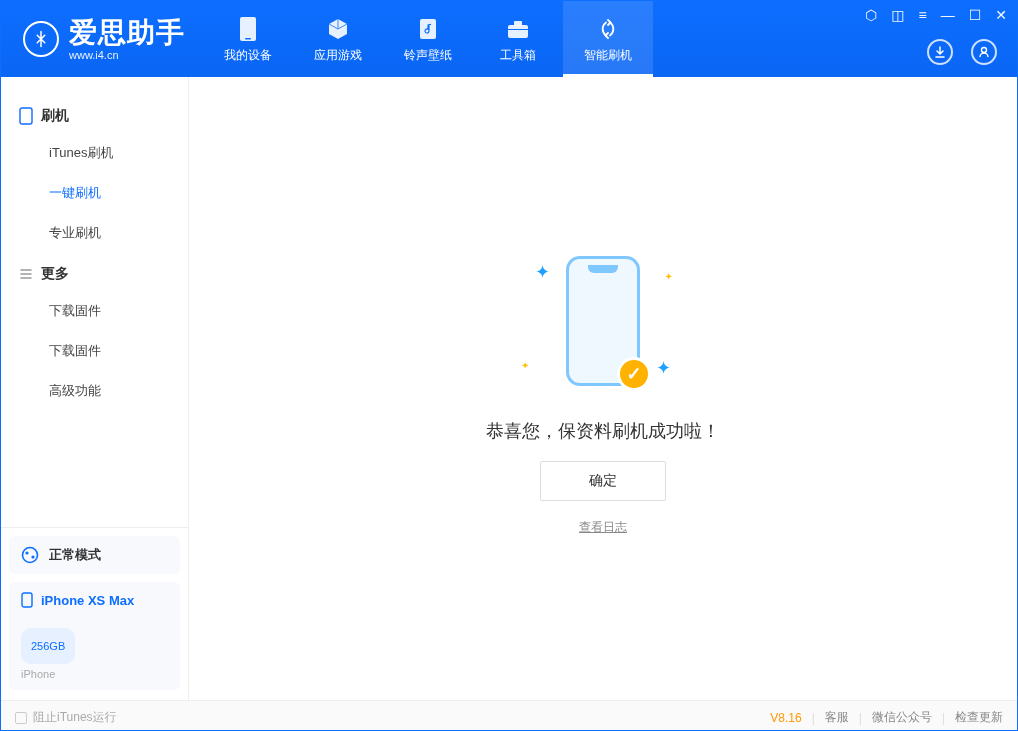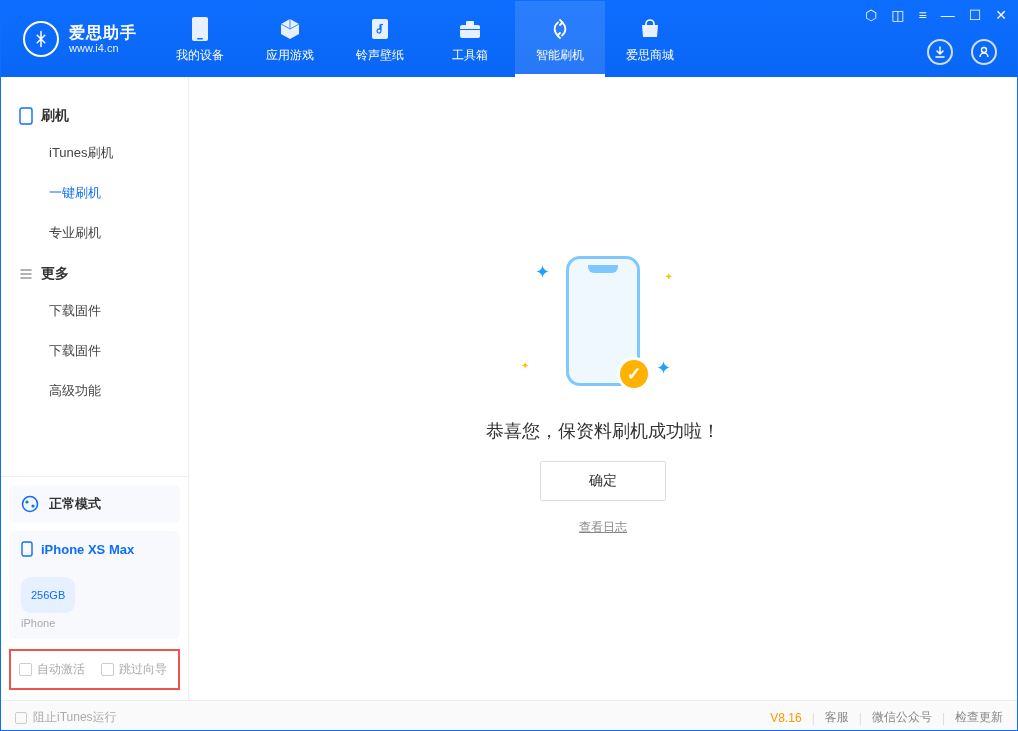--- a/index.html
+++ b/index.html
@@ -2,21 +2,21 @@
 <html><head>
 <meta charset="utf-8">
 <style>
 * { margin: 0; padding: 0; box-sizing: border-box; }
 body { font-family: "Microsoft YaHei", Arial, sans-serif; font-size: 13px; background: #f5f5f5; width: 1018px; height: 731px; overflow: hidden; border: 1px solid #0d6efd; }
 .header { background: linear-gradient(to bottom, #0d6eff, #0a66f5); height: 76px; display: flex; align-items: center; color: white; position: relative; }
 .logo-area { display: flex; align-items: center; padding: 0 18px 0 22px; height: 100%; }
 .logo-circle { width: 36px; height: 36px; border: 2.5px solid white; border-radius: 50%; display: flex; align-items: center; justify-content: center; margin-right: 10px; }
 .logo-circle svg { width: 18px; height: 18px; }
 .logo-text-wrap { display: flex; flex-direction: column; line-height: 1.2; }
-.logo-title { font-size: 16px; font-weight: bold; letter-spacing: 1px; }
+.logo-title { font-size: 28px; font-weight: bold; letter-spacing: 1px; }
 .logo-sub { font-size: 11px; opacity: 0.9; }
 .nav-tabs { display: flex; height: 100%; }
 .nav-tab { width: 90px; height: 100%; display: flex; flex-direction: column; align-items: center; justify-content: center; cursor: pointer; position: relative; }
 .nav-tab.active { background: rgba(255,255,255,0.12); }
 .nav-tab.active::after { content: ""; position: absolute; bottom: 0; left: 0; right: 0; height: 3px; background: white; }
 .nav-tab .icon { width: 28px; height: 28px; margin-bottom: 4px; display: flex; align-items: center; justify-content: center; }
 .nav-tab .label { font-size: 12px; }
 .win-controls-top { position: absolute; top: 6px; right: 10px; display: flex; gap: 14px; font-size: 14px; opacity: 0.95; }
 .win-controls-top span { cursor: pointer; }
 .header-right-icons { position: absolute; right: 20px; bottom: 12px; display: flex; gap: 18px; }
@@ -117,29 +117,20 @@
     </div>
     <div class="nav-tab active">
       <span class="icon">
           <svg width="26" height="26" viewBox="0 0 26 26">
             <path d="M13 4l2.5 2.5L13 9M13 22l-2.5-2.5L13 17" stroke="white" stroke-width="1.8" fill="none" stroke-linecap="round"></path>
             <path d="M15 6.5a8 8 0 010 13M11 19.5a8 8 0 010-13" stroke="white" stroke-width="1.8" fill="none" stroke-linecap="round"></path>
           </svg>
         </span>
       <span class="label">智能刷机</span>
     </div>
-    <div class="nav-tab">
-      <span class="icon">
-          <svg width="26" height="24" viewBox="0 0 26 24">
-            <path d="M5 8h16l-1 12H6z" fill="white" opacity="0.9"></path>
-            <path d="M9 10V7a4 4 0 018 0v3" stroke="white" stroke-width="1.6" fill="none"></path>
-          </svg>
-        </span>
-      <span class="label">爱思商城</span>
-    </div>
   </div>
   <div class="win-controls-top">
     <span>⬡</span>
     <span>◫</span>
     <span>≡</span>
     <span>—</span>
     <span>☐</span>
     <span>✕</span>
   </div>
   <div class="header-right-icons">
@@ -192,30 +183,20 @@
       </div>
       <div class="device-card">
         <div class="name">
           <svg width="12" height="16" viewBox="0 0 12 16">
               <rect x="1" y="1" width="10" height="14" rx="2" stroke="#0d6eff" stroke-width="1.4" fill="none"></rect>
             </svg>
           <span>iPhone XS Max</span>
         </div>
         <span class="cap">256GB</span>
         <div class="type">iPhone</div>
-      </div>
-      <div class="bottom-options">
-        <label class="chk">
-          <span class="box"></span>
-          <span>自动激活</span>
-        </label>
-        <label class="chk">
-          <span class="box"></span>
-          <span>跳过向导</span>
-        </label>
       </div>
     </div>
   </div>
 
   <div class="main">
     <div class="phone-illustration">
       <span class="sparkle s1">✦</span>
       <span class="sparkle s2">✦</span>
       <span class="sparkle s3">✦</span>
       <span class="sparkle s4">✦</span>

